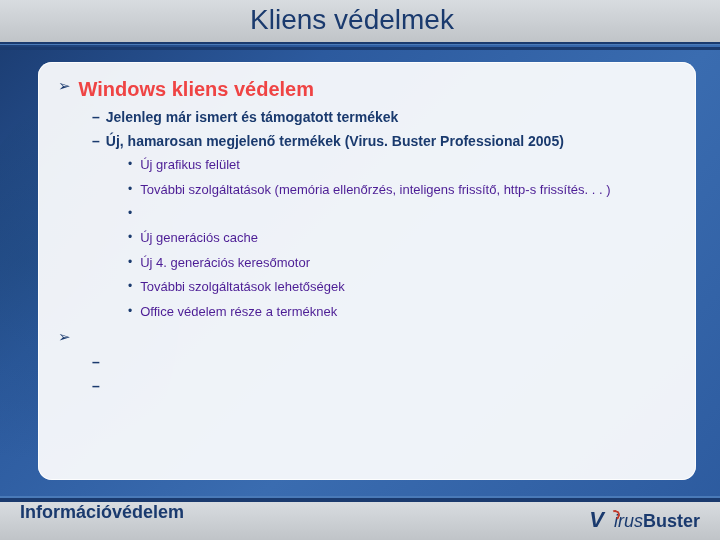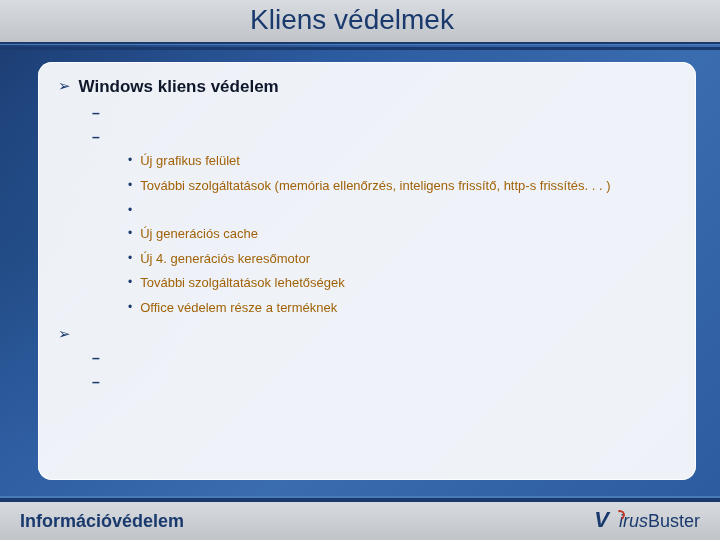--- a/index.html
+++ b/index.html
@@ -50,23 +50,23 @@
     align-items: flex-start;
     margin-bottom: 6px;
   }
   .lvl1 .bullet {
     color: #1a3a6e;
     font-size: 15px;
     margin-right: 8px;
     line-height: 1.3;
   }
   .lvl1 .txt {
-    color: #0f172a;
-    font-weight: bold;
-    font-size: 17px;
+    color: #ef4444;
+    font-weight: bold;
+    font-size: 20px;
     line-height: 1.3;
   }
   .lvl2 {
     display: flex;
     align-items: flex-start;
     margin-left: 34px;
     margin-bottom: 6px;
   }
   .lvl2 .bullet {
     color: #1a3a6e;
@@ -87,33 +87,32 @@
     margin-left: 70px;
     margin-bottom: 7px;
   }
   .lvl3 .bullet {
     color: #1a3a6e;
     font-size: 12px;
     margin-right: 8px;
     line-height: 1.4;
   }
   .lvl3 .txt {
-    color: #a16207;
+    color: #4c1d95;
     font-size: 13px;
     line-height: 1.35;
   }
   .footer {
     position: absolute;
     bottom: 0;
     left: 0;
     right: 0;
     height: 42px;
     background: linear-gradient(to bottom, #d8dce0 0%, #c0c4c8 100%);
     display: flex;
-    align-items: center;
     justify-content: space-between;
     padding: 0 20px 0 20px;
     border-top: 4px solid #1a3a6e;
   }
   .footer-rule {
     position: absolute;
     bottom: 42px;
     left: 0; right: 0;
     height: 2px;
     background: #4a7ab8;
@@ -130,21 +129,21 @@
     font-size: 18px;
   }
   .logo .v {
     font-style: italic;
     font-weight: bold;
     font-size: 22px;
     position: relative;
     top: -1px;
   }
   .logo .irus { font-style: italic; }
-  .logo .buster { font-weight: normal; }
+  .logo .buster { font-weight: bold; }
   .logo-swoosh {
     display: inline-block;
     width: 10px;
     height: 10px;
     border: 2px solid #c0392b;
     border-radius: 50%;
     border-left-color: transparent;
     border-bottom-color: transparent;
     transform: rotate(20deg);
     position: relative;
@@ -165,24 +164,26 @@
 
 <div class="content-wrap">
 
   <div class="lvl1">
     <span class="bullet">➢</span>
     <span class="txt">Windows kliens védelem</span>
   </div>
 
   <div class="lvl2">
     <span class="bullet">–</span>
-  </div>
-
-  <div class="lvl2">
-    <span class="bullet">–</span>
+    <span class="txt">Jelenleg már ismert és támogatott termékek</span>
+  </div>
+
+  <div class="lvl2">
+    <span class="bullet">–</span>
+    <span class="txt">Új, hamarosan megjelenő termékek (Virus. Buster Professional 2005)</span>
   </div>
 
   <div class="lvl3">
     <span class="bullet">•</span>
     <span class="txt">Új grafikus felület</span>
   </div>
   <div class="lvl3">
     <span class="bullet">•</span>
     <span class="txt">További szolgáltatások (memória ellenőrzés, inteligens frissítő, http-s frissítés. . . )</span>
   </div>

